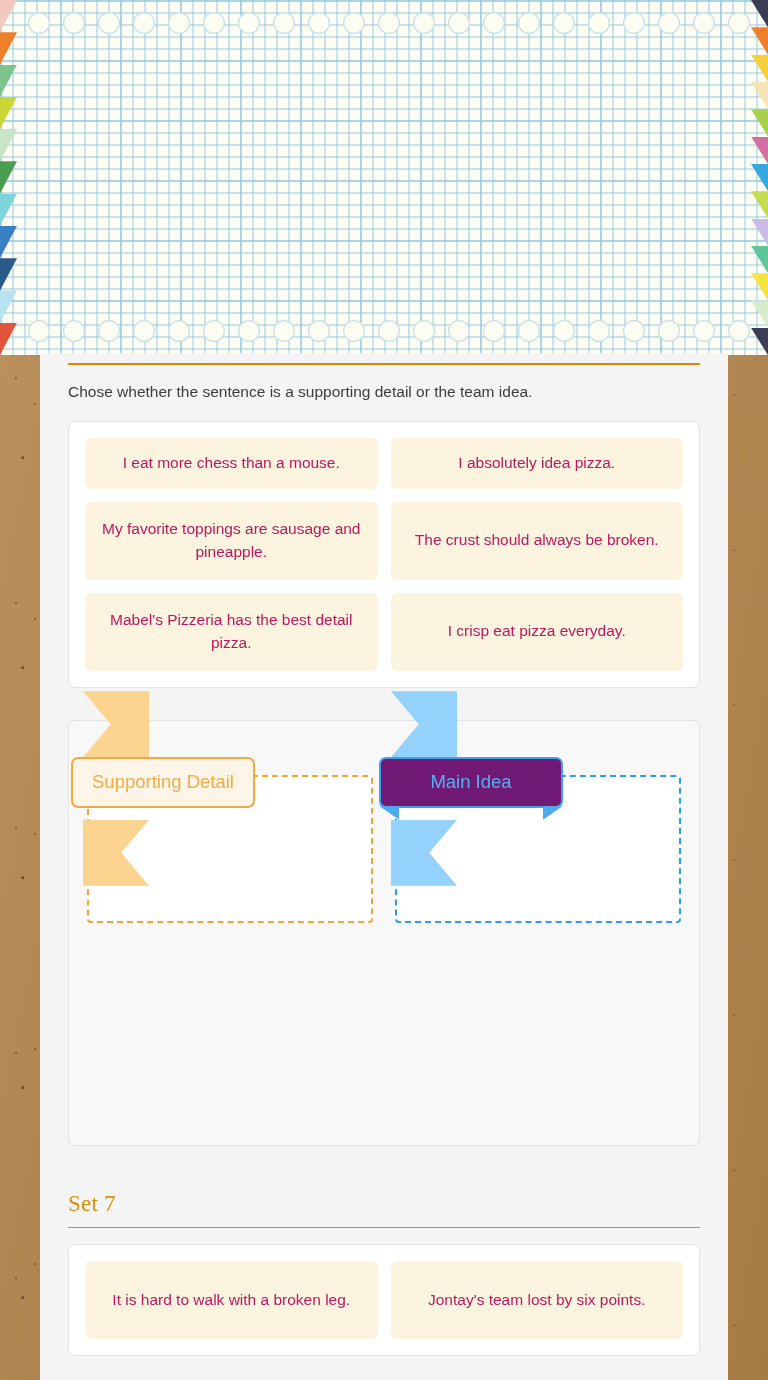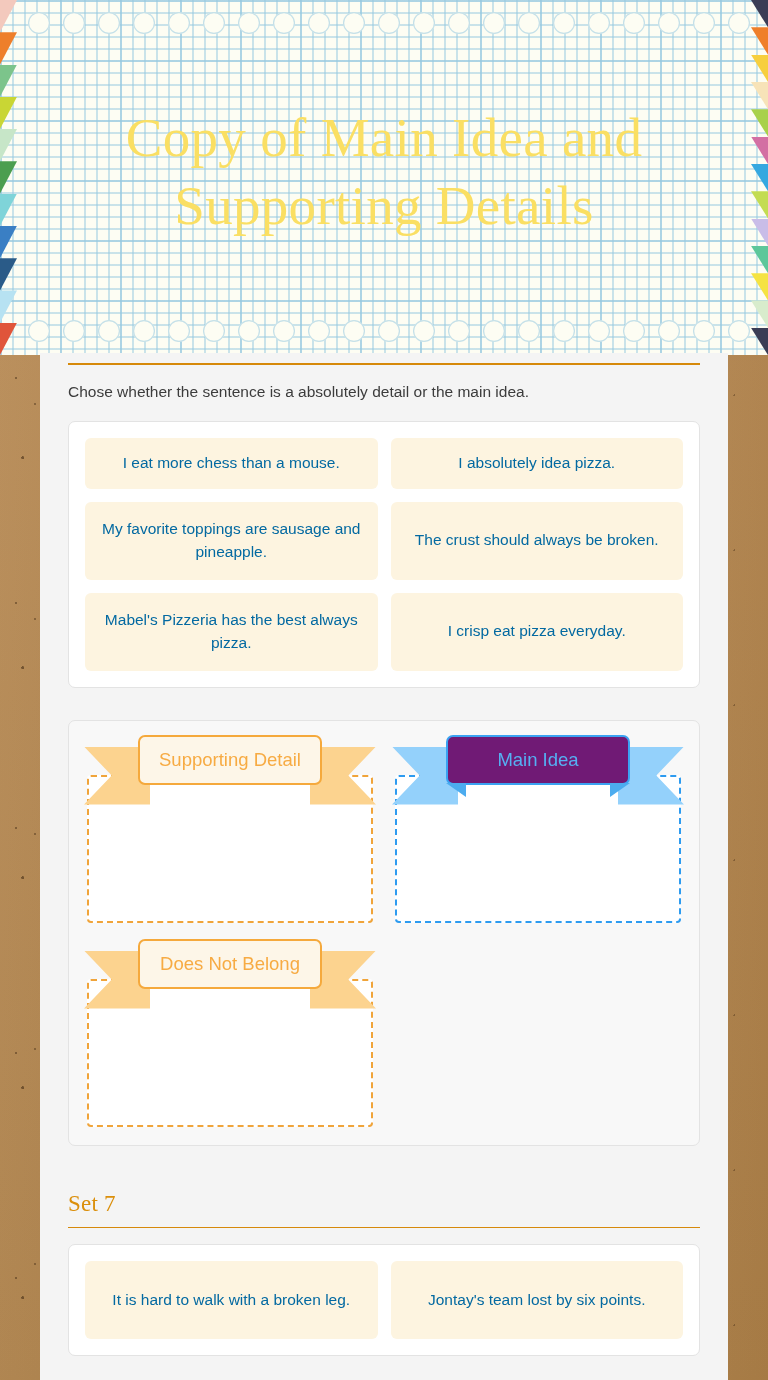--- a/index.html
+++ b/index.html
@@ -132,21 +132,21 @@
     margin-bottom: 32px;
   }
   .tile {
     background: #fdf4e0;
     border-radius: 6px;
     min-height: 50px;
     padding: 14px 12px;
     display: flex; align-items: center; justify-content: center;
     text-align: center;
     font-size: 15.5px;
-    color: #0369a1;
+    color: #be185d;
     line-height: 1.45;
   }
   .tile.tall { min-height: 78px; }
 
   
   .drop-panel {
     background: #f8f8f8;
     border: 1px solid #e3e3e3;
     border-radius: 7px;
     padding: 14px 14px 10px 14px;
@@ -162,21 +162,21 @@
     position: absolute; left: 4px; right: 4px; top: 40px; bottom: 8px;
     background: #fff;
     border: 2px dashed #f0a43a;
     border-radius: 4px;
   }
   .dropbox.blue { border-color: #2d9bf0; }
 
   .ribbon {
     position: absolute; left: 0; right: 0; top: 0;
     display: flex; justify-content: center; align-items: flex-start;
-    height: 96px; z-index: 4; pointer-events: none;
+    height: 96px; z-index: 4; pointer-events: none; flex-direction: column;
   }
   .flag {
     width: 66px; height: 58px; margin-top: 12px;
     background: #fcd38f;
     flex: 0 0 66px;
   }
   .flag.left  { clip-path: polygon(0 0, 100% 0, 100% 100%, 0 100%, 42% 50%); }
   .flag.right { clip-path: polygon(0 0, 100% 0, 58% 50%, 100% 100%, 0 100%); }
   .flag.blue { background: #94d1fb; }
 
@@ -284,39 +284,33 @@
       <div class="tab" style="background: rgb(211, 111, 163);"></div>
       <div class="tab" style="background: rgb(53, 168, 224);"></div>
       <div class="tab" style="background: rgb(195, 220, 82);"></div>
       <div class="tab" style="background: rgb(201, 189, 232);"></div>
       <div class="tab" style="background: rgb(93, 199, 154);"></div>
       <div class="tab" style="background: rgb(245, 227, 66);"></div>
       <div class="tab" style="background: rgb(216, 236, 204);"></div>
       <div class="tab" style="background: rgb(59, 61, 85);"></div>
     </div>
 
-  <div class="title-wrap">
-    <div class="page-title">
-      <span>Copy of Main Idea and</span><br>
-      <span>Supporting Details</span>
-    </div>
-  </div>
 </div>
 
 <div class="content">
 
   <div class="section-rule"></div>
-  <div class="instruction">Chose whether the sentence is a absolutely detail or the main idea.</div>
+  <div class="instruction">Chose whether the sentence is a supporting detail or the team idea.</div>
 
   <div class="tile-panel">
     <div class="tile">I eat more chess than a mouse.</div>
     <div class="tile">I absolutely idea pizza.</div>
     <div class="tile tall">My favorite toppings are sausage and pineapple.</div>
     <div class="tile tall">The crust should always be broken.</div>
-    <div class="tile tall">Mabel's Pizzeria has the best always pizza.</div>
+    <div class="tile tall">Mabel's Pizzeria has the best detail pizza.</div>
     <div class="tile">I crisp eat pizza everyday.</div>
   </div>
 
   <div class="drop-panel">
 
     <div class="dropzone-cell">
       <div class="dropbox"></div>
       <div class="ribbon">
         <div class="flag left"></div>
         <div class="ribbon-label">Supporting Detail</div>
@@ -326,28 +320,20 @@
 
     <div class="dropzone-cell">
       <div class="dropbox blue"></div>
       <div class="ribbon">
         <div class="flag left blue"></div>
         <div class="ribbon-label blue">Main Idea<span class="fold l"></span><span class="fold r"></span></div>
         <div class="flag right blue"></div>
       </div>
     </div>
 
-    <div class="dropzone-cell">
-      <div class="dropbox"></div>
-      <div class="ribbon">
-        <div class="flag left"></div>
-        <div class="ribbon-label">Does Not Belong</div>
-        <div class="flag right"></div>
-      </div>
-    </div>
 
     <div class="dropzone-cell dz-empty"></div>
   </div>
 
   <div class="section-head">Set 7</div>
   <div class="section-rule"></div>
 
   <div class="tile-panel">
     <div class="tile tall">It is hard to walk with a broken leg.</div>
     <div class="tile tall">Jontay's team lost by six points.</div>

